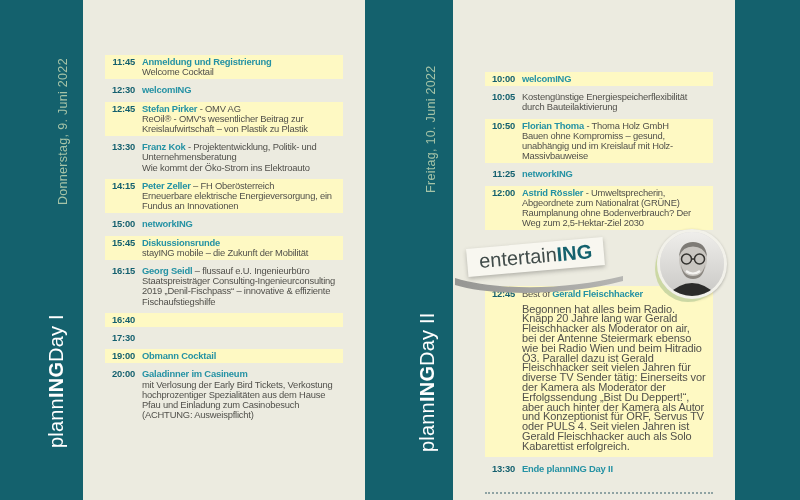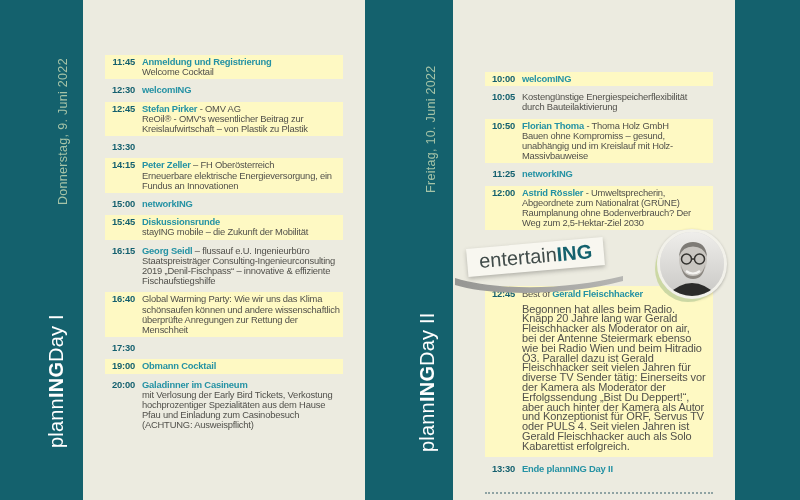--- a/index.html
+++ b/index.html
@@ -112,20 +112,24 @@
     <div class="row green">
       <div class="time">12:45</div>
       <div class="content">
         <div class="tline"><span class="name">Stefan Pirker</span><span class="sfx"> - OMV AG</span></div>
         <div class="body">ReOil® - OMV's wesentlicher Beitrag zur Kreislaufwirtschaft – von Plastik zu Plastik</div>
       </div>
     </div>
 
     <div class="row">
       <div class="time">13:30</div>
+      <div class="content">
+        <div class="tline"><span class="name">Franz Kok</span><span class="sfx"> - Projektentwicklung, Politik- und Unternehmensberatung</span></div>
+        <div class="body">Wie kommt der Öko-Strom ins Elektroauto</div>
+      </div>
     </div>
 
     <div class="row green">
       <div class="time">14:15</div>
       <div class="content">
         <div class="tline"><span class="name">Peter Zeller</span><span class="sfx"> – FH Oberösterreich</span></div>
         <div class="body">Erneuerbare elektrische Energieversorgung, ein Fundus an Innovationen</div>
       </div>
     </div>
 
@@ -149,21 +153,20 @@
       <div class="time">16:15</div>
       <div class="content">
         <div class="tline"><span class="name">Georg Seidl</span><span class="sfx"> – flussauf e.U. Ingenieurbüro</span></div>
         <div class="body">Staatspreisträger Consulting-Ingenieurconsulting 2019 „Denil-Fischpass“ – innovative &amp; effiziente Fischaufstiegshilfe</div>
       </div>
     </div>
 
     <div class="row green">
       <div class="time">16:40</div>
       <div class="content">
-        <div class="body">Global Warming Party: Wie wir uns das Klima schönsaufen können und andere wissenschaftlich überprüfte Anregungen zur Rettung der Menschheit</div>
       </div>
     </div>
 
     <div class="row">
       <div class="time">17:30</div>
     </div>
 
     <div class="row green">
       <div class="time">19:00</div>
       <div class="content">

